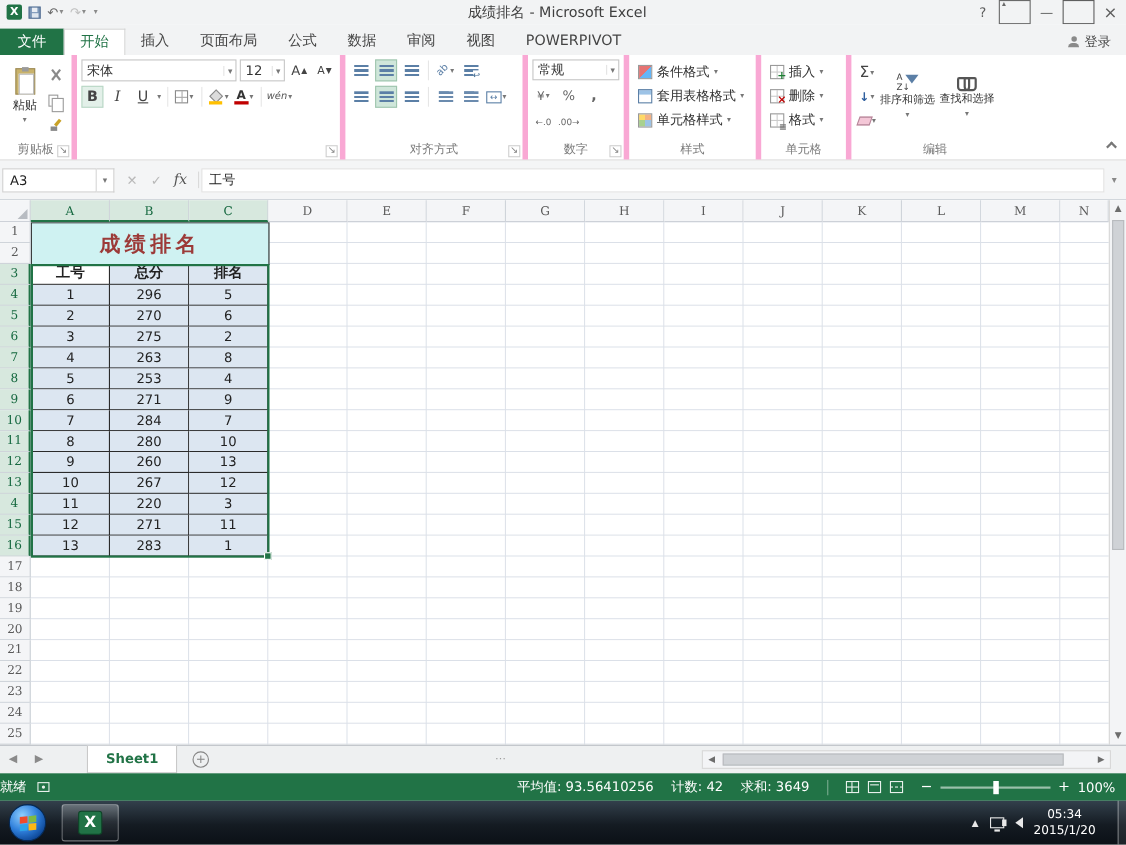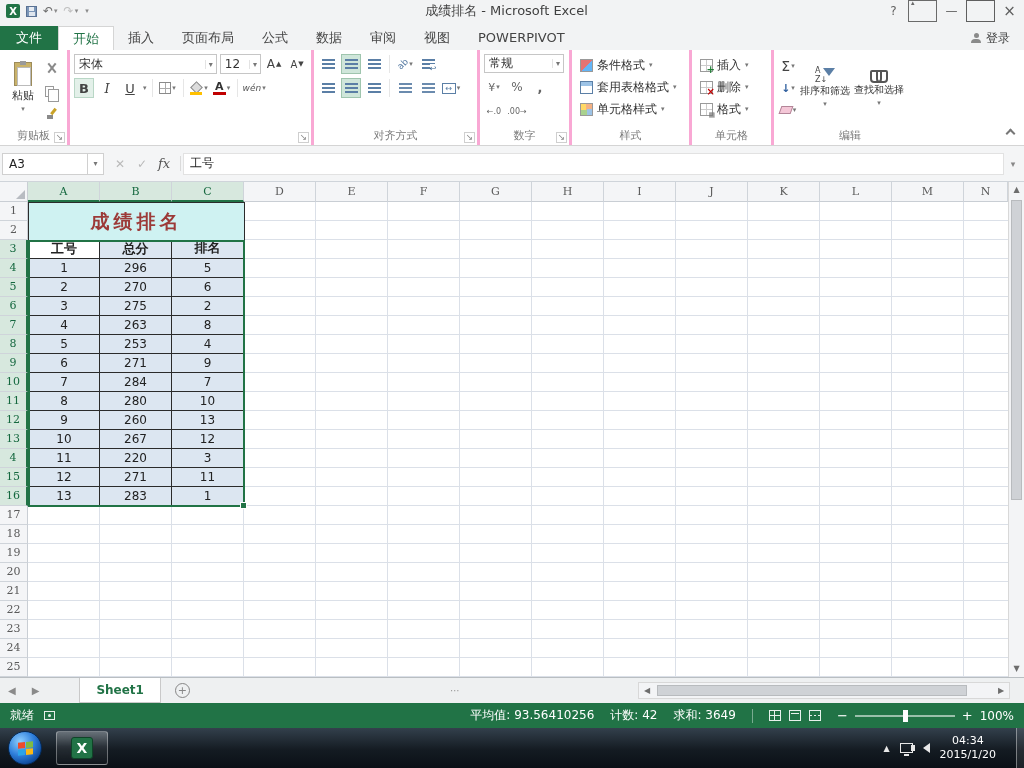--- a/index.html
+++ b/index.html
@@ -30,21 +30,21 @@
   .tabrow { position:absolute; left:0; top:22px; width:1024px; height:28px; background:#f2f3f4; display:flex; align-items:flex-end; }
   .ftab { width:58px; height:24px; background:#217346; color:#fff; display:flex; align-items:center; justify-content:center; font-size:13px; }
   .rtab { padding:0 14px; height:24px; line-height:24px; font-size:13px; color:#444; }
   .rtab.active { background:#fff; color:#217346; border:1px solid #d5d5d5; border-bottom:none; }
   .signin { margin-left:auto; margin-right:14px; display:flex; align-items:center; gap:5px; color:#444; font-size:12px; height:24px; }
   .i-person { width:10px; height:10px; position:relative; }
   .i-person::before { content:""; position:absolute; left:3px; top:0; width:5px; height:5px; border-radius:50%; background:#8a8a8a; }
   .i-person::after { content:""; position:absolute; left:0; bottom:0; width:10px; height:4px; border-radius:4px 4px 0 0; background:#8a8a8a; }
   
   .ribbon { position:absolute; left:0; top:50px; width:1024px; height:96px; background:#fff; border-bottom:1px solid #d4d4d4; display:flex; }
-  .rgrp { position:relative; height:95px; border-right:3px solid #f9a8d4; padding:4px 4px 18px 4px; }
+  .rgrp { position:relative; height:95px; border-right:5px solid #f9a8d4; padding:4px 4px 18px 4px; }
   .glabel { position:absolute; bottom:2px; left:0; right:0; text-align:center; font-size:11px; color:#7a7a7a; }
   .launch { position:absolute; right:2px; bottom:2px; font-size:9px; color:#8a8a8a; width:11px; height:11px; border:1px solid #cfcfcf; line-height:9px; text-align:center; }
   .rrow { display:flex; align-items:center; gap:3px; margin-bottom:4px; }
   .sbtn { min-width:20px; height:20px; display:inline-flex; align-items:center; justify-content:center; gap:1px; color:#444; }
   .sbtn .car { font-size:7px; color:#777; }
   .sbtn.on { background:#cfe6da; border:1px solid #9fc5ae; }
   .combo { height:20px; background:#fff; border:1px solid #c6c6c6; display:flex; align-items:center; font-size:12px; padding-left:4px; color:#333; }
   .combo .car { margin-left:auto; font-size:8px; color:#777; padding:0 3px; border-left:1px solid #e3e3e3; }
   
   .pastebtn { width:38px; height:66px; display:flex; flex-direction:column; align-items:center; justify-content:center; gap:2px; }
@@ -153,21 +153,21 @@
   .navarr { color:#8a8a8a; font-size:10px; padding:0 8px; }
   .stab { height:25px; background:#fff; color:#217346; font-weight:bold; font-size:12px; display:flex; align-items:center; padding:0 16px; border:1px solid #c9c9c9; border-top:none;margin-left:32px; }
   .newsheet { width:15px; height:15px; border:1px solid #868686; border-radius:50%; color:#868686; font-size:11px; line-height:13px; text-align:center; margin-left:14px; }
   .tabdots { color:#9a9a9a; margin-left:260px; font-size:10px; letter-spacing:2px; }
   .hscroll { position:absolute; right:14px; top:4px; width:372px; height:17px; background:#f3f4f6; border:1px solid #d8d8d8; }
   .hscroll .harr { position:absolute; top:0; width:16px; height:15px; text-align:center; color:#6d6d6d; font-size:8px; line-height:15px; }
   .harr.l { left:0; } .harr.r { right:0; }
   .hthumb { position:absolute; left:18px; top:2px; width:310px; height:11px; background:#cfd2d6; border:1px solid #b8bbbe; }
   
   .statusbar { position:absolute; left:0; top:703px; width:1024px; height:25px; background:#217346; color:#fff; display:flex; align-items:center; font-size:12px; }
-  .st-mode { padding-left:10px; }
+  .st-mode { padding-left:0; }
   .i-macro { width:11px; height:9px; border:1px solid #e8f1ec; margin-left:10px; position:relative; }
   .i-macro::after { content:""; position:absolute; left:3px; top:2px; width:3px; height:3px; background:#e8f1ec; border-radius:50%; }
   .st-right { margin-left:auto; display:flex; align-items:center; gap:16px; padding-right:10px; }
   .viewbtns { display:flex; gap:8px; align-items:center; }
   .vic { width:12px; height:11px; border:1px solid #e8f1ec; display:inline-block; }
   .vic.v1 { background:linear-gradient(#e8f1ec,#e8f1ec) center/100% 1px no-repeat,linear-gradient(90deg,#e8f1ec,#e8f1ec) center/1px 100% no-repeat; }
   .vic.v2 { background:linear-gradient(#e8f1ec,#e8f1ec) top 2px center/8px 1px no-repeat; }
   .vic.v3 { background:repeating-linear-gradient(90deg,#e8f1ec 0 2px,transparent 2px 4px) center/100% 1px no-repeat; }
   .zoomwrap { display:flex; align-items:center; gap:7px; }
   .ztrack { position:relative; width:100px; height:2px; background:rgba(255,255,255,.55); }
@@ -521,21 +521,21 @@
         <div class="rowh">21</div>
         <div class="rowh">22</div>
         <div class="rowh">23</div>
         <div class="rowh">24</div>
         <div class="rowh">25</div>
       </div>
     <div class="cells-layer">
         <div class="title-cell" style="background: rgb(207, 242, 242); color: rgb(156, 58, 56);">成绩排名</div>
         <div class="gcell lft th" style="left: 0px; top: 38px;">工号</div>
         <div class="gcell th selfill" style="left: 72px; top: 38px;">总分</div>
-        <div class="gcell th selfill" style="left: 144px; top: 38px; font-family: Liberation Mono, monospace;">排名</div>
+        <div class="gcell th selfill" style="left: 144px; top: 38px;">排名</div>
         <div class="gcell lft selfill" style="left: 0px; top: 57px;">1</div>
         <div class="gcell selfill" style="left: 72px; top: 57px;">296</div>
         <div class="gcell selfill" style="left: 144px; top: 57px;">5</div>
         <div class="gcell lft selfill" style="left: 0px; top: 76px;">2</div>
         <div class="gcell selfill" style="left: 72px; top: 76px;">270</div>
         <div class="gcell selfill" style="left: 144px; top: 76px;">6</div>
         <div class="gcell lft selfill" style="left: 0px; top: 95px;">3</div>
         <div class="gcell selfill" style="left: 72px; top: 95px;">275</div>
         <div class="gcell selfill" style="left: 144px; top: 95px;">2</div>
         <div class="gcell lft selfill" style="left: 0px; top: 114px;">4</div>
@@ -625,20 +625,20 @@
         </span>
     </div>
     <div class="taskbtn">
       <span class="xl-task">X</span>
     </div>
     <div class="tray">
       <span class="tr-up">▲</span>
       <span class="i-net"></span>
       <span class="i-vol"></span>
       <div class="clock">
-        <div>04:34</div>
+        <div>05:34</div>
         <div>2015/1/20</div>
       </div>
       <span class="showdesk"></span>
     </div>
   </div>
 
 </div>
 
 </body></html>

